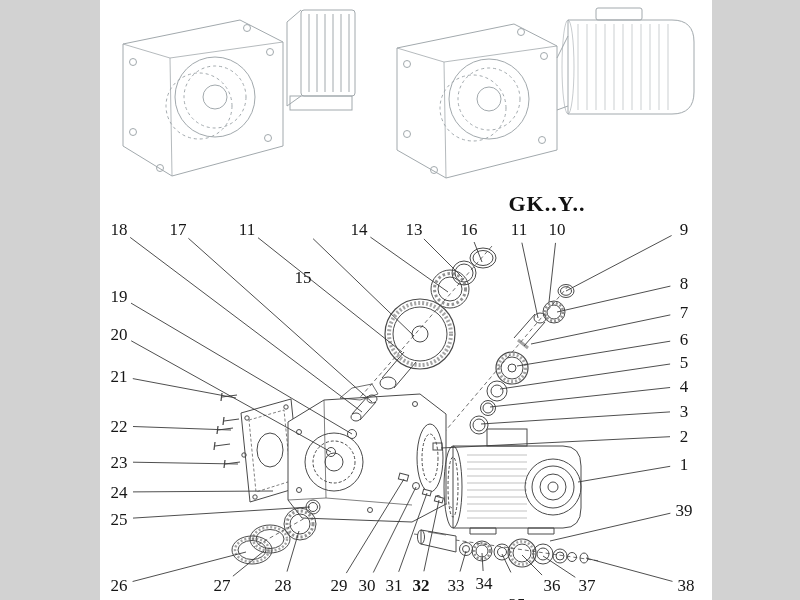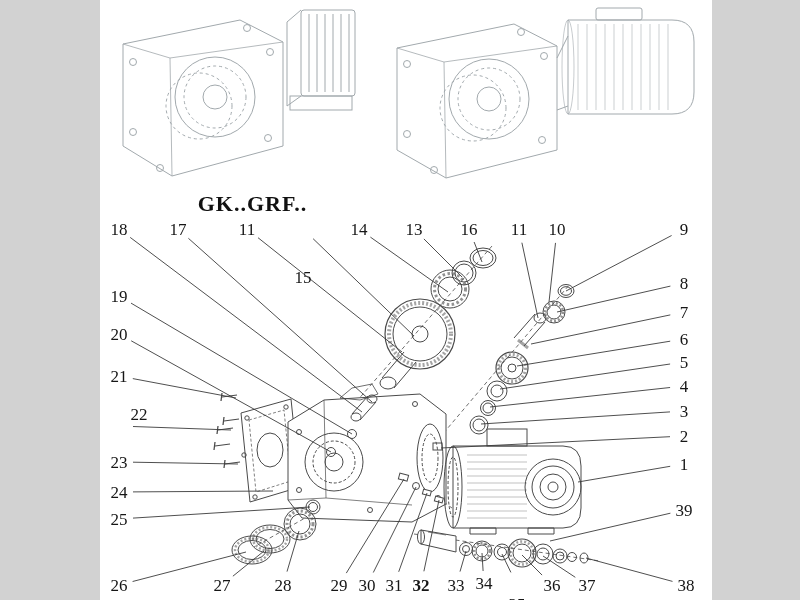--- a/index.html
+++ b/index.html
@@ -286,21 +286,21 @@
         <line x1="423.9" y1="571.3" x2="439" y2="500"></line>
         <line x1="460.0" y1="571.6" x2="466" y2="551"></line>
         <line x1="483.1" y1="571.0" x2="482" y2="553"></line>
         <line x1="510.9" y1="572.4" x2="502" y2="554"></line>
         <line x1="542.1" y1="575.1" x2="522" y2="555"></line>
         <line x1="575.3" y1="577.3" x2="543" y2="556"></line>
         <line x1="672.5" y1="581.4" x2="586" y2="558"></line>
       </g>
   </svg>
 
-  <div class="model-label" id="label-left">GK..GRF..</div>
+  <div class="model-label" id="label-right">GK..Y..</div>
 
   <div id="callout-layer">
       <div class="callout" style="left: 119px; top: 229px;">18</div>
       <div class="callout" style="left: 178px; top: 229px;">17</div>
       <div class="callout" style="left: 247px; top: 229px;">11</div>
       <div class="callout" style="left: 303px; top: 229px; margin-top: 48px;">15</div>
       <div class="callout" style="left: 359px; top: 229px;">14</div>
       <div class="callout" style="left: 414px; top: 229px;">13</div>
       <div class="callout" style="left: 469px; top: 229px;">16</div>
       <div class="callout" style="left: 519px; top: 229px;">11</div>
@@ -311,21 +311,21 @@
       <div class="callout" style="left: 684px; top: 339px;">6</div>
       <div class="callout" style="left: 684px; top: 362px;">5</div>
       <div class="callout" style="left: 684px; top: 386px;">4</div>
       <div class="callout" style="left: 684px; top: 411px;">3</div>
       <div class="callout" style="left: 684px; top: 436px;">2</div>
       <div class="callout" style="left: 684px; top: 464px;">1</div>
       <div class="callout" style="left: 684px; top: 510px;">39</div>
       <div class="callout" style="left: 119px; top: 296px;">19</div>
       <div class="callout" style="left: 119px; top: 334px;">20</div>
       <div class="callout" style="left: 119px; top: 376px;">21</div>
-      <div class="callout" style="left: 119px; top: 414px; margin-left: 20px;">22</div>
+      <div class="callout" style="left: 119px; top: 426px;">22</div>
       <div class="callout" style="left: 119px; top: 462px;">23</div>
       <div class="callout" style="left: 119px; top: 492px;">24</div>
       <div class="callout" style="left: 119px; top: 519px;">25</div>
       <div class="callout" style="left: 119px; top: 585px;">26</div>
       <div class="callout" style="left: 222px; top: 585px;">27</div>
       <div class="callout" style="left: 283px; top: 585px;">28</div>
       <div class="callout" style="left: 339px; top: 585px;">29</div>
       <div class="callout" style="left: 367px; top: 585px;">30</div>
       <div class="callout" style="left: 394px; top: 585px;">31</div>
       <div class="callout" style="left: 421px; top: 585px; font-weight: bold;">32</div>

